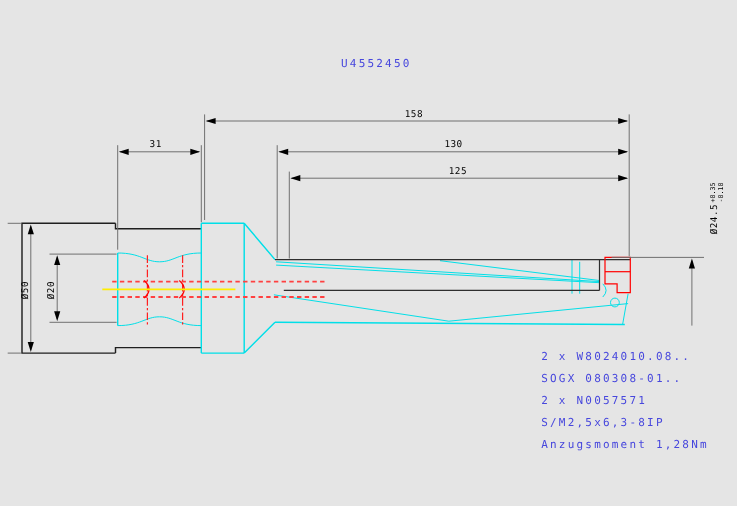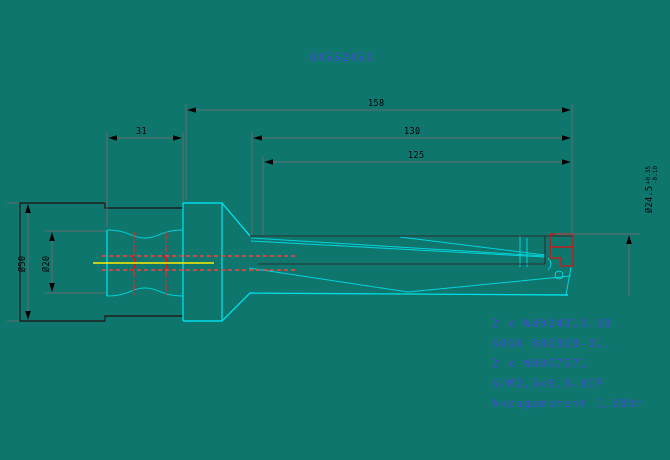--- a/index.html
+++ b/index.html
@@ -1,16 +1,16 @@
 <!DOCTYPE html>
 <html><head>
 <meta charset="utf-8">
 <style>
   html,body{margin:0;padding:0;background:#ffffff;}
-  .stage{position:relative;width:670px;height:460px;background:#0f766e;overflow:hidden;
+  .stage{position:relative;width:670px;height:460px;background:#e5e5e5;overflow:hidden;
          font-family:"DejaVu Sans Mono", monospace;}
   svg{display:block;}
   
   .ln-obj   {stroke:#1f1f1f;stroke-width:1.3;fill:none;}
   .ln-obj2  {stroke:#2e2e2e;stroke-width:1.1;fill:none;}
   .ln-dim   {stroke:#6e6e6e;stroke-width:0.9;fill:none;}
   .ln-cyan  {stroke:#00dfe8;stroke-width:1.3;fill:none;}
   .ln-cyanT {stroke:#00dfe8;stroke-width:0.9;fill:none;}
   .ln-red   {stroke:#ff0000;stroke-width:1.1;fill:none;}
   .ln-redDD {stroke:#ff2020;stroke-width:1.1;fill:none;stroke-dasharray:7 2 2 2;}

